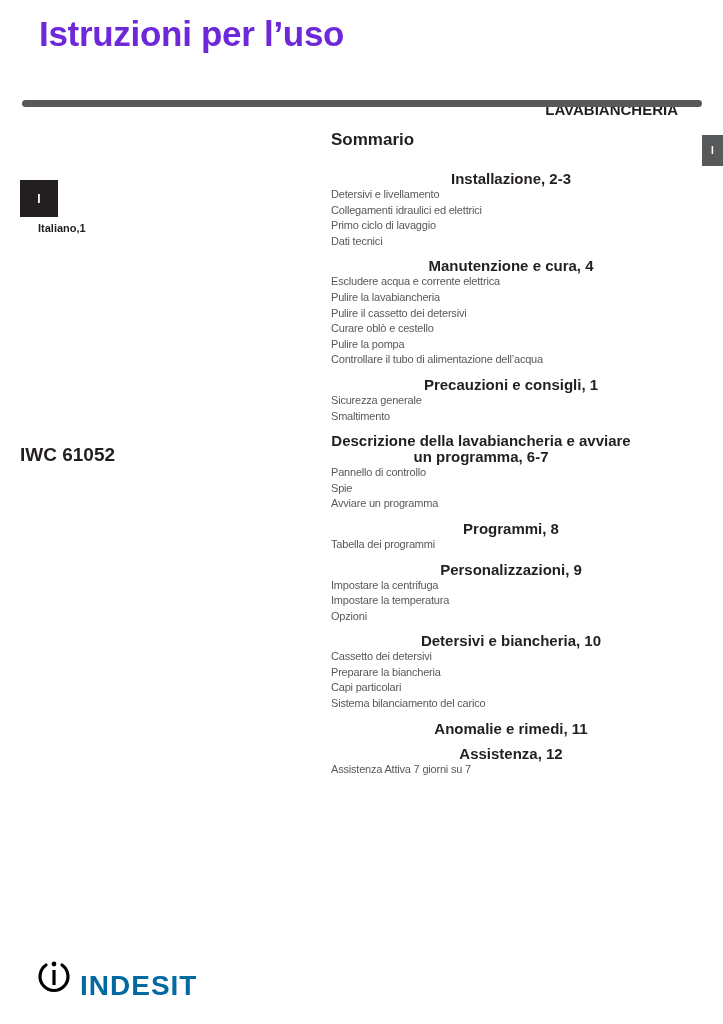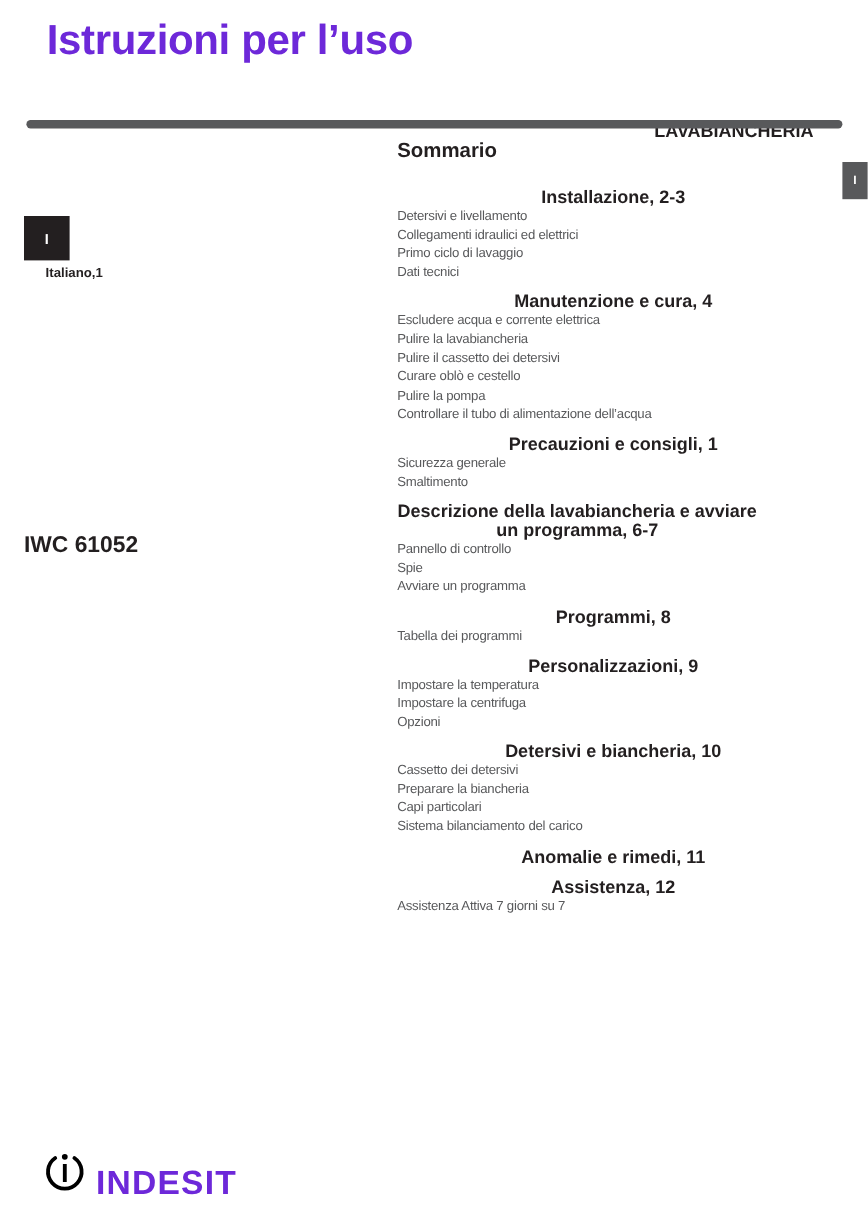--- a/index.html
+++ b/index.html
@@ -11,27 +11,27 @@
                 letter-spacing:0; color:#231f20;margin-top:32px; }
     .rule { position:absolute; left:22px; top:100px; width:680px; height:7px;
             background:#58595b; border-radius:4px; }
     .lang-box { position:absolute; left:20px; top:180px; width:38px; height:37px;
                 background:#231f20; color:#fff; font-weight:bold; font-size:12px;
                 display:flex; align-items:center; justify-content:center; }
     .lang-label { position:absolute; left:20px; top:222px; font-size:11px; font-weight:bold;margin-left:18px; }
     .model { position:absolute; left:20px; top:444px; font-size:19px; font-weight:bold; }
     .tab { position:absolute; left:702px; top:135px; width:21px; height:31px; background:#58595b;
            color:#fff; font-weight:bold; font-size:10px; display:flex; align-items:center; justify-content:center; }
-    .toc { position:absolute; left:331px; top:116px; width:360px; }
+    .toc { position:absolute; left:331px; top:130px; width:360px; }
     .toc-title { font-size:17px; font-weight:bold; margin:0 0 21px 0; }
     .section { margin-bottom:9px; }
     .section-title { font-size:15px; font-weight:bold; line-height:16px;text-align:center; }
     .item { font-size:11px; line-height:15.6px; color:#58595b; letter-spacing:-0.2px; }
     .logo { position:absolute; left:36px; top:952px; display:flex; align-items:center; gap:8px; }
-    .logo-text { font-size:28px; font-weight:bold; letter-spacing:1px; color:#6d28d9;margin-top:18px; }
+    .logo-text { font-size:28px; font-weight:bold; letter-spacing:1px; color:#0369a1;margin-top:18px; }
   </style>
 </head>
 <body>
 
 <h1 class="title">Istruzioni per l’uso</h1>
 <div class="subtitle">LAVABIANCHERIA</div>
 <div class="rule"></div>
 
 <div class="lang-box">
     <span>I</span>
@@ -72,22 +72,22 @@
         <div class="item">Pannello di controllo</div>
         <div class="item">Spie</div>
         <div class="item">Avviare un programma</div>
       </div>
       <div class="section">
         <div class="section-title">Programmi, 8</div>
         <div class="item">Tabella dei programmi</div>
       </div>
       <div class="section">
         <div class="section-title">Personalizzazioni, 9</div>
+        <div class="item">Impostare la centrifuga</div>
         <div class="item">Impostare la temperatura</div>
-        <div class="item">Impostare la centrifuga</div>
         <div class="item">Opzioni</div>
       </div>
       <div class="section">
         <div class="section-title">Detersivi e biancheria, 10</div>
         <div class="item">Cassetto dei detersivi</div>
         <div class="item">Preparare la biancheria</div>
         <div class="item">Capi particolari</div>
         <div class="item">Sistema bilanciamento del carico</div>
       </div>
       <div class="section">

